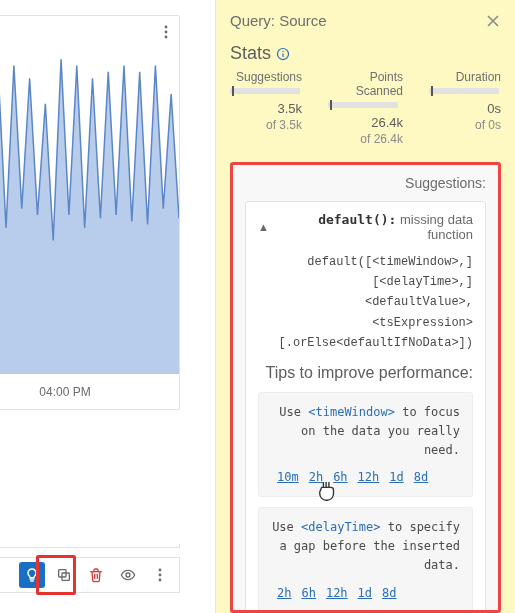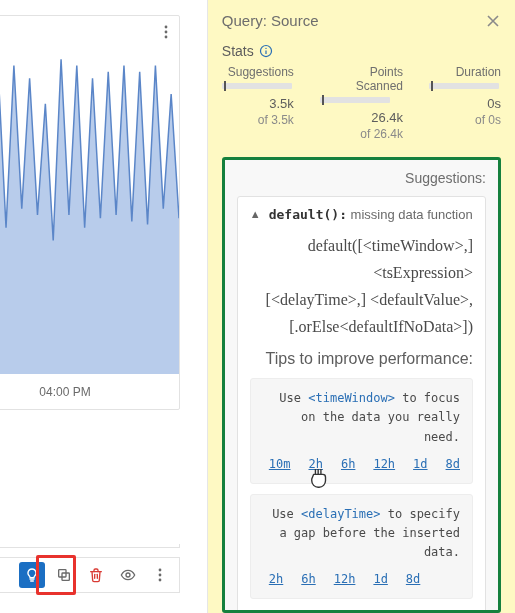--- a/index.html
+++ b/index.html
@@ -22,43 +22,43 @@
   .hl-red { position: absolute; left: 36px; bottom: 18px; width: 40px; height: 40px; border: 3px solid #e8322d; border-radius: 2px; pointer-events: none; }
 
   
   .panel { flex: 1; background: #fef9c3; border-left: 1px solid #e6e6e6; padding: 12px 14px 0 14px; display: flex; flex-direction: column; position: relative; text-align: right; }
   .panel-header { display: flex; align-items: center; margin-bottom: 14px; }
   .panel-title { font-size: 15px; color: #6d6d6d; }
   .panel-spacer { flex: 1; }
   .close { font-size: 18px; color: #8a8a8a; cursor: pointer; line-height: 1; }
 
   .stats-title { display: flex; align-items: center; gap: 5px; margin-bottom: 6px; }
-  .stats-title span:first-child { font-size: 14px; color: #5d5d5d; }
+  .stats-title span:first-child { font-size: 18px; color: #5d5d5d; }
   .stats-grid { display: flex; gap: 26px; margin-bottom: 16px; }
   .stat-col { min-width: 72px; }
   .stat-label { font-size: 12px; color: #6f6f6f; margin-bottom: 4px; }
   .bar { width: 70px; height: 6px; background: #e2e2e2; position: relative; margin-bottom: 6px; border-radius: 1px; }
   .bar .tick { position: absolute; left: 2px; top: -2px; width: 2px; height: 10px; background: #555; }
   .stat-val { font-size: 13px; color: #5d5d5d; line-height: 1.35; }
   .stat-sub { font-size: 12px; color: #8a8a8a; }
 
-  .sugg-box { border: 3px solid #15803d; border-radius: 3px; background: #f8f8f8; flex: 1; padding: 10px 12px 0 12px; display: flex; flex-direction: column; overflow: hidden; }
+  .sugg-box { border: 3px solid #ef4444; border-radius: 3px; background: #f8f8f8; flex: 1; padding: 10px 12px 0 12px; display: flex; flex-direction: column; overflow: hidden; }
   .sugg-title { font-size: 14px; color: #6d6d6d; margin-bottom: 10px; }
   .card { background: #fff; border: 1px solid #e2e2e2; border-radius: 3px; margin-bottom: 10px; }
   .card-head { padding: 10px 12px; display: flex; align-items: center; gap: 8px; cursor: pointer; }
   .chev { font-size: 11px; color: #666; }
   .fn-name { font-family: Menlo, Consolas, monospace; font-weight: 700; color: #333; }
   .fn-desc { color: #6a6a6a; }
   .card-body { padding: 0 12px 12px 12px; }
-  .sig { font-family: Liberation Serif, serif; font-size: 16px; color: #4a4a4a; line-height: 1.7; margin-bottom: 10px; }
+  .sig { font-family: Liberation Mono, monospace; font-size: 12px; color: #4a4a4a; line-height: 1.7; margin-bottom: 10px; }
   .tips-label { font-size: 16px; color: #5d5d5d; margin-bottom: 10px; }
   .tipcard { background: #f6f6f6; border: 1px solid #ededed; border-radius: 3px; padding: 10px 12px 12px; margin-bottom: 10px; }
   .tip-text { font-family: Menlo, Consolas, monospace; font-size: 12px; color: #4a4a4a; line-height: 1.6; margin-bottom: 10px; }
   .tip-text .pl { color: #2a6fb5; margin-top: 32px; }
-  .tip-links { display: flex; gap: 18px; padding-left: 6px; position: relative; }
+  .tip-links { display: flex; gap: 10px; padding-left: 6px; position: relative; }
   .tip-links a { color: #2a6fb5; text-decoration: underline; font-family: Menlo, Consolas, monospace; font-size: 12px; cursor: pointer; }
   .cursor { position: absolute; left: 46px; top: 10px; pointer-events:none; }
   .card-foot { padding: 4px 12px 12px; display: flex; align-items: center; }
   .see-more { color: #2a6fb5; font-size: 10px; cursor: pointer; }
   .thumb-group { margin-left: auto; display: flex; gap: 6px; }
   .thumb { width: 22px; height: 20px; display: inline-flex; align-items: center; justify-content: center; cursor: pointer; }
 
   .info-icon svg, .close svg, .thumb svg { display:block; }
 </style>
 </head>
@@ -180,22 +180,22 @@
       <div class="sugg-title">Suggestions:</div>
 
       <div class="card">
         <div class="card-head">
           <span class="chev">▲</span>
           <span><span class="fn-name">default():</span><span class="fn-desc"> missing data function</span></span>
         </div>
         <div class="card-body">
           <div class="sig">
             <div>default([&lt;timeWindow&gt;,]</div>
+            <div>[&lt;delayTime&gt;,] &lt;defaultValue&gt;,</div>
             <div>&lt;tsExpression&gt;</div>
-            <div>[&lt;delayTime&gt;,] &lt;defaultValue&gt;,</div>
             <div>[.orElse&lt;defaultIfNoData&gt;])</div>
           </div>
           <div class="tips-label">Tips to improve performance:</div>
 
           <div class="tipcard">
             <div class="tip-text"><span>Use </span><span class="pl">&lt;timeWindow&gt;</span><span> to focus on the data you really need.</span></div>
             <div class="tip-links">
               <a>10m</a>
               <a>2h</a>
               <a>6h</a>

